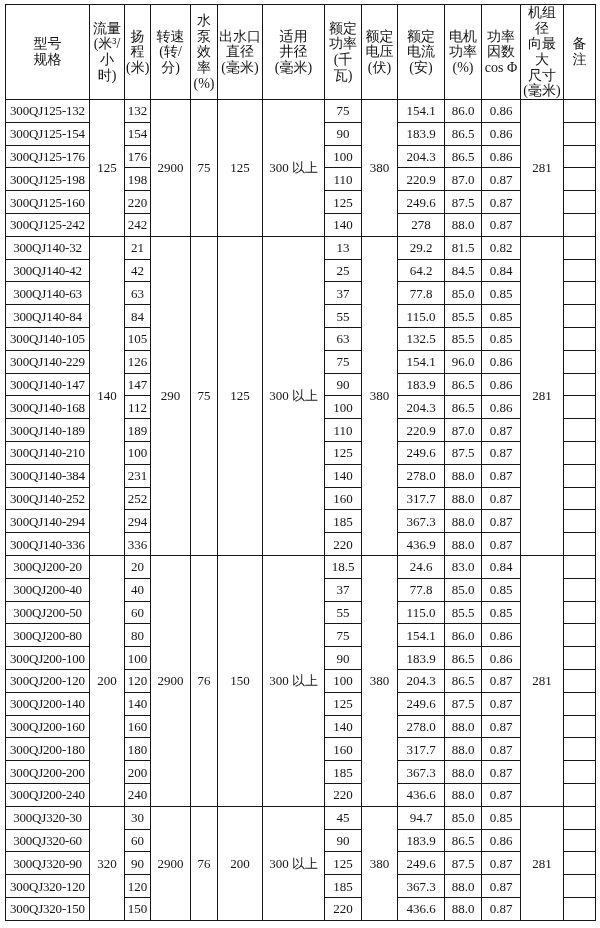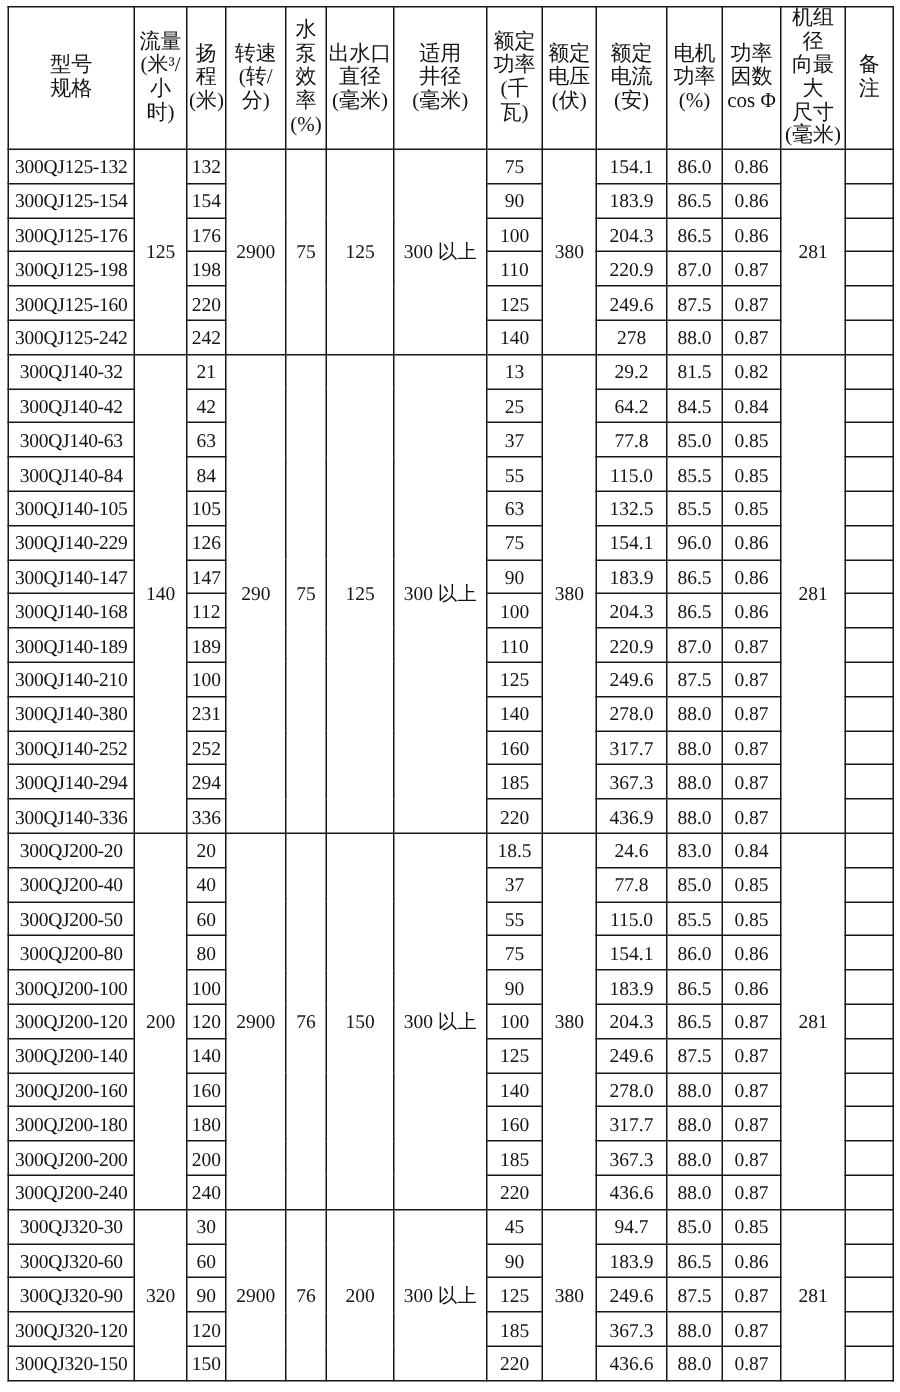--- a/index.html
+++ b/index.html
@@ -279,21 +279,21 @@
         <tr>
           <td class="model">300QJ140-210</td>
           <td>100</td>
           <td>125</td>
           <td>249.6</td>
           <td>87.5</td>
           <td>0.87</td>
           <td></td>
         </tr>
         <tr>
-          <td class="model">300QJ140-380</td>
+          <td class="model">300QJ140-384</td>
           <td>231</td>
           <td>140</td>
           <td>278.0</td>
           <td>88.0</td>
           <td>0.87</td>
           <td></td>
         </tr>
         <tr>
           <td class="model">300QJ140-252</td>
           <td>252</td>

